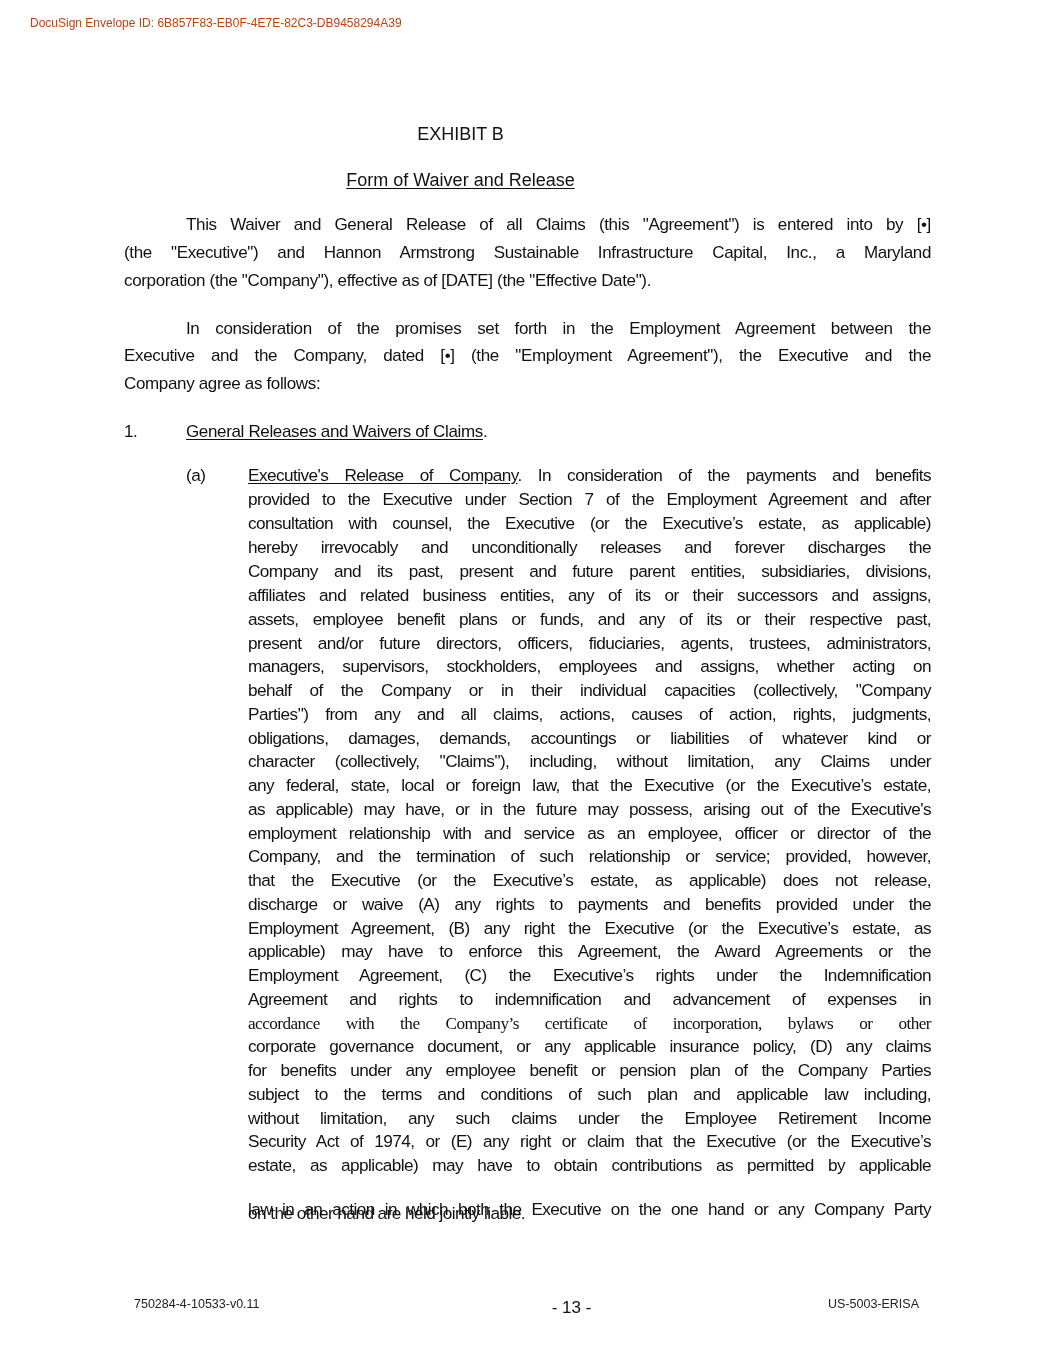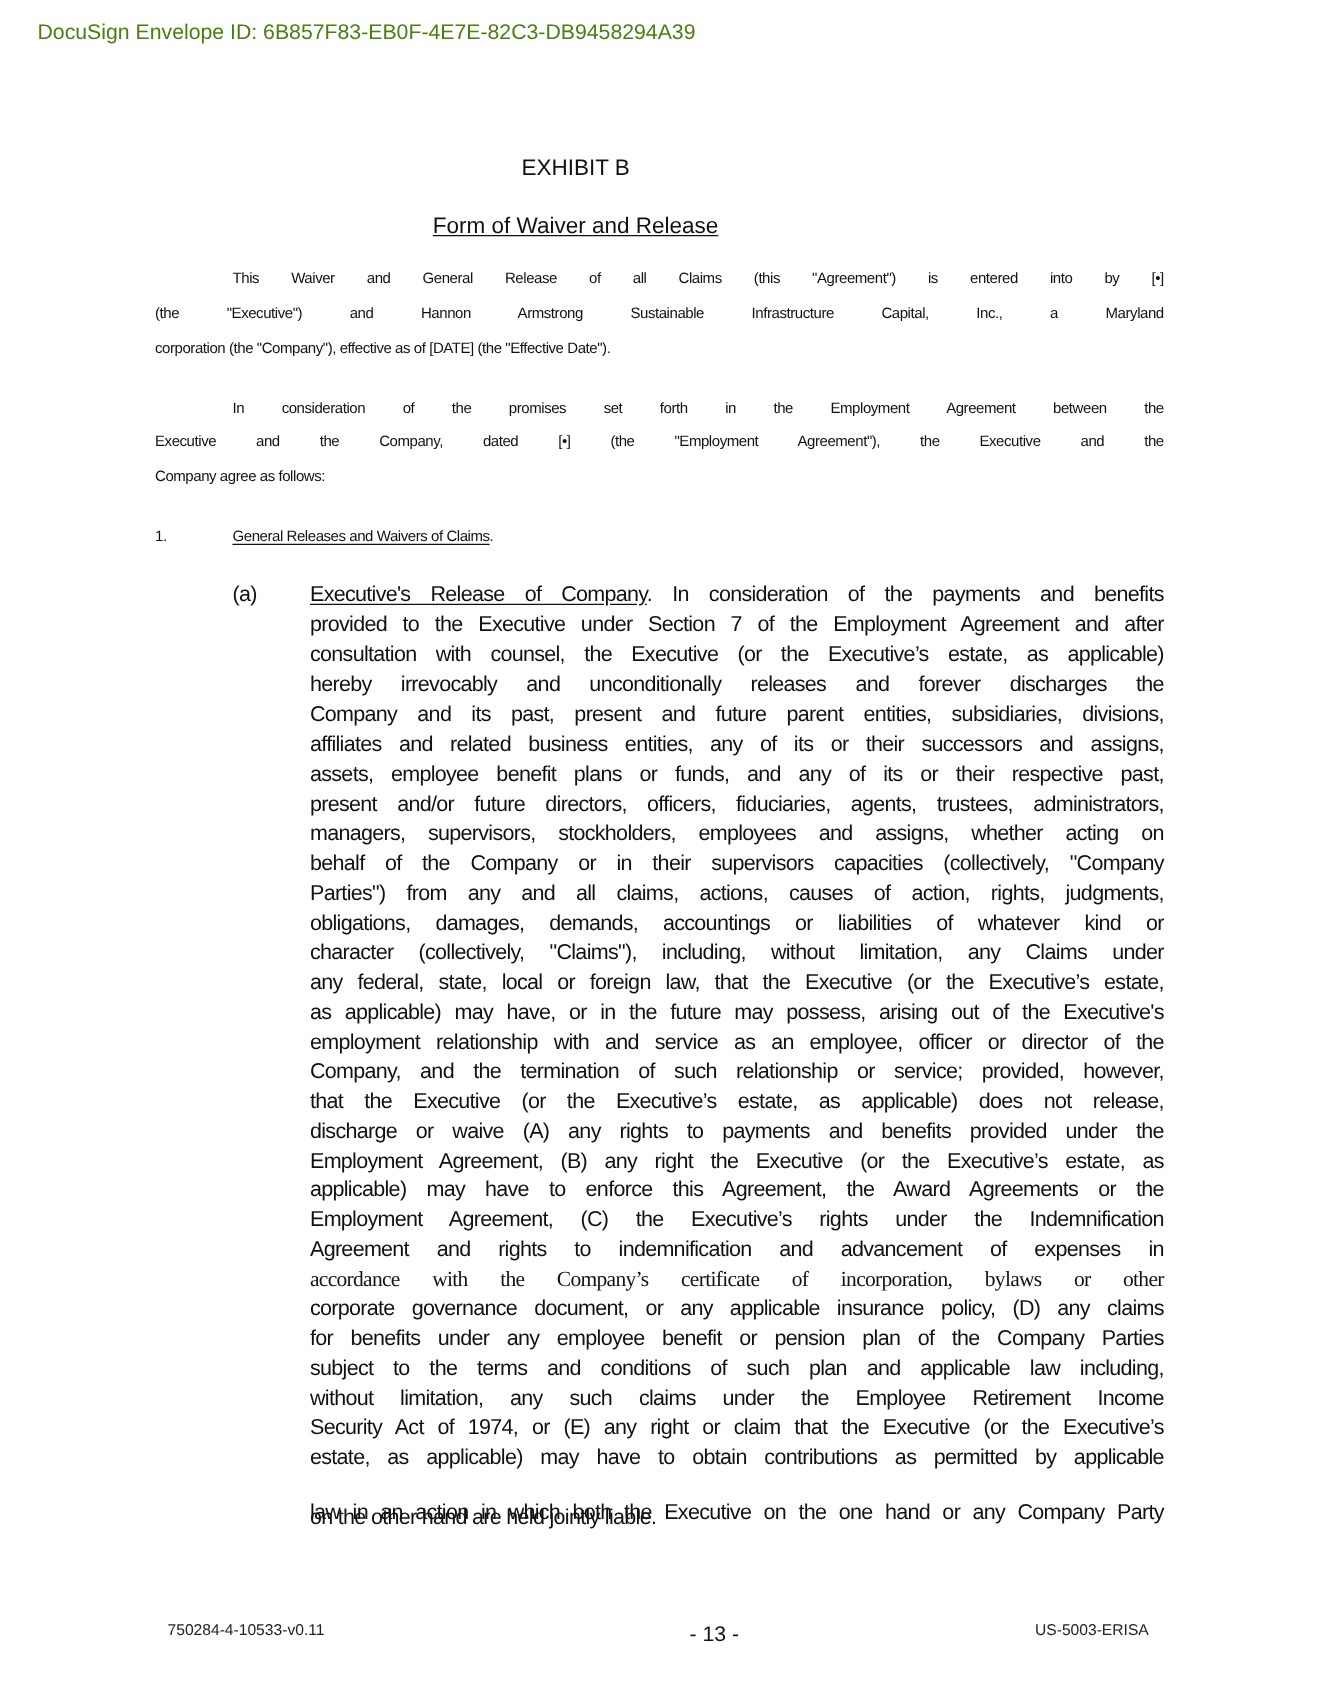--- a/index.html
+++ b/index.html
@@ -1,23 +1,23 @@
 <!DOCTYPE html>
 <html><head>
 <meta charset="utf-8">
 <style>
   html, body { margin: 0; padding: 0; background: #ffffff; }
   body { width: 1055px; height: 1365px; position: relative; overflow: hidden;
          font-family: "Liberation Sans", sans-serif; color: #111111; }
-  .envelope { position: absolute; left: 30px; top: 16px; font-size: 17px; color: #4d7c0f; }
+  .envelope { position: absolute; left: 30px; top: 16px; font-size: 12px; color: #c2410c; }
   .title { position: absolute; left: 0; width: 921px; text-align: center; font-size: 18px; }
   .exhibit { top: 124px; }
   .subtitle { top: 170px; text-decoration: underline; text-underline-offset: 2px; }
   .u { text-decoration: underline; text-underline-offset: 2px; }
-  .line { position: absolute; font-size: 12px; white-space: nowrap; line-height: 1; letter-spacing: -0.35px; }
+  .line { position: absolute; font-size: 17px; white-space: nowrap; line-height: 1; letter-spacing: -0.35px; }
   .j { text-align: justify; text-align-last: justify; }
   .sline { position: absolute; font-size: 17.2px; white-space: nowrap; line-height: 1; letter-spacing: -0.55px; }
   .para1 .line, .para2 .line { left: 124px; width: 807px; }
   .sub .sline { left: 248px; width: 683px; }
   .ser { font-family: "Liberation Serif", serif; }
   .footer { position: absolute; top: 1297px; font-size: 12.5px; color: #222; }
   .page-num { position: absolute; top: 1298px; left: 0; width: 1055px; text-align: center; font-size: 17px; padding-left: 44px; }
 </style>
 </head>
 <body>
@@ -50,21 +50,21 @@
   <div class="sline" style="top:467px; left:186px;">(a)</div>
   <div class="sline j" style="top:467px;"><span class="u">Executive's Release of Company</span><span>.  In consideration of the payments and benefits</span></div>
   <div class="sline j" style="top:491px;">provided to the Executive under Section 7 of the Employment Agreement and after</div>
   <div class="sline j" style="top:515px;">consultation with counsel, the Executive (or the Executive’s estate, as applicable)</div>
   <div class="sline j" style="top:539px;">hereby irrevocably and unconditionally releases and forever discharges the</div>
   <div class="sline j" style="top:563px;">Company and its past, present and future parent entities, subsidiaries, divisions,</div>
   <div class="sline j" style="top:587px;">affiliates and related business entities, any of its or their successors and assigns,</div>
   <div class="sline j" style="top:611px;">assets, employee benefit plans or funds, and any of its or their respective past,</div>
   <div class="sline j" style="top:635px;">present and/or future directors, officers, fiduciaries, agents, trustees, administrators,</div>
   <div class="sline j" style="top:658px;">managers, supervisors, stockholders, employees and assigns, whether acting on</div>
-  <div class="sline j" style="top:682px;">behalf of the Company or in their supervisors capacities (collectively, "Company</div>
+  <div class="sline j" style="top:682px;">behalf of the Company or in their individual capacities (collectively, "Company</div>
   <div class="sline j" style="top:706px;">Parties") from any and all claims, actions, causes of action, rights, judgments,</div>
   <div class="sline j" style="top:730px;">obligations, damages, demands, accountings or liabilities of whatever kind or</div>
   <div class="sline j" style="top:753px;">character (collectively, "Claims"), including, without limitation, any Claims under</div>
   <div class="sline j" style="top:777px;">any federal, state, local or foreign law, that the Executive (or the Executive’s estate,</div>
   <div class="sline j" style="top:801px;">as applicable) may have, or in the future may possess, arising out of the Executive's</div>
   <div class="sline j" style="top:825px;">employment relationship with and service as an employee, officer or director of the</div>
   <div class="sline j" style="top:848px;">Company, and the termination of such relationship or service; provided, however,</div>
   <div class="sline j" style="top:872px;">that the Executive (or the Executive’s estate, as applicable) does not release,</div>
   <div class="sline j" style="top:896px;">discharge or waive (A) any rights to payments and benefits provided under the</div>
   <div class="sline j" style="top:920px;">Employment Agreement, (B) any right the Executive (or the Executive’s estate, as</div>

